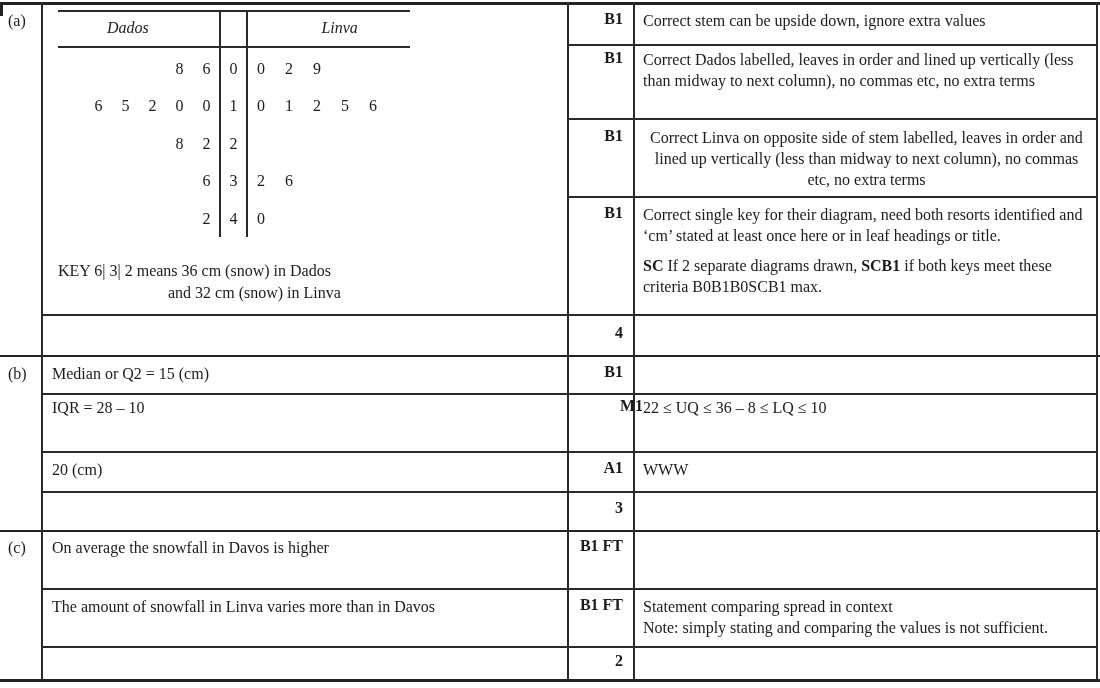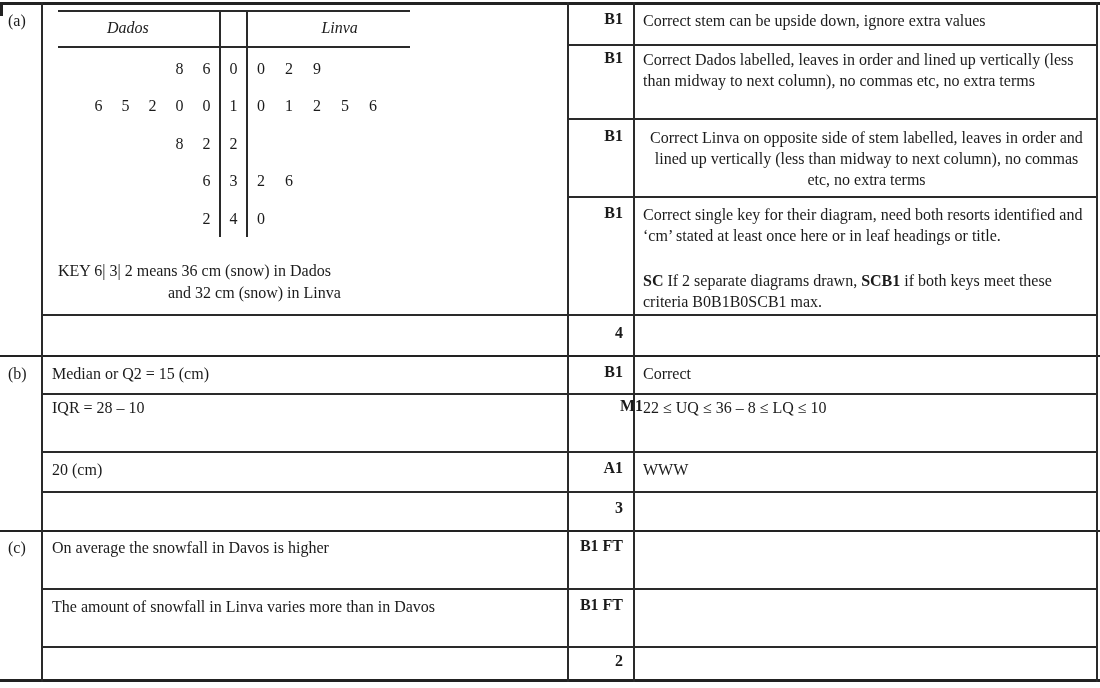--- a/index.html
+++ b/index.html
@@ -144,39 +144,42 @@
   <div class="mark" style="left:567px;top:49px;">B1</div>
   <div class="mark" style="left:567px;top:127px;">B1</div>
   <div class="mark" style="left:567px;top:204px;">B1</div>
   <div class="mark" style="left:567px;top:324px;">4</div>
 
   <div class="comment" style="left:643px;top:10px;">Correct stem can be upside down, ignore extra values</div>
   <div class="comment" style="left:643px;top:49px;">Correct Dados labelled, leaves in order and lined up vertically (less than midway to next column), no commas etc, no extra terms</div>
   <div class="comment" style="left:643px;top:127px;text-align:center;">Correct Linva on opposite side of stem labelled, leaves in order and lined up vertically (less than midway to next column), no commas etc, no extra terms</div>
   <div class="comment" style="left:643px;top:204px;">
     <div>Correct single key for their diagram, need both resorts identified and ‘cm’ stated at least once here or in leaf headings or title.</div>
-    <div style="margin-top:24px;"><span style="font-weight: bold;">SC</span><span> If 2 separate diagrams drawn, </span><span style="font-weight: bold;">SCB1</span><span> if both keys meet these criteria B0B1B0SCB1 max.</span></div>
+    <div style="margin-top:9px;"><span style="font-weight: bold;">SC</span><span> If 2 separate diagrams drawn, </span><span style="font-weight: bold;">SCB1</span><span> if both keys meet these criteria B0B1B0SCB1 max.</span></div>
   </div>
 
   <div class="cell" style="left:52px;top:363px;">Median or Q2 = 15 (cm)</div>
   <div class="cell" style="left:52px;top:397px;">
     <div>IQR = 28 – 10</div>
   </div>
   <div class="cell" style="left:52px;top:459px;">20 (cm)</div>
 
   <div class="mark" style="left:567px;top:363px;">B1</div>
   <div class="mark" style="left:567px;top:397px;margin-left:20px;">M1</div>
   <div class="mark" style="left:567px;top:459px;">A1</div>
   <div class="mark" style="left:567px;top:499px;">3</div>
 
-  <div class="comment" style="left:643px;top:363px;">Correct</div>
   <div class="comment" style="left:643px;top:397px;">22 ≤ UQ ≤ 36 – 8 ≤ LQ ≤ 10</div>
   <div class="comment" style="left:643px;top:459px;">WWW</div>
 
   <div class="cell" style="left:52px;top:537px;">On average the snowfall in Davos is higher</div>
   <div class="cell" style="left:52px;top:596px;">The amount of snowfall in Linva varies more than in Davos</div>
 
   <div class="mark" style="left:567px;top:537px;">B1 FT</div>
   <div class="mark" style="left:567px;top:596px;">B1 FT</div>
   <div class="mark" style="left:567px;top:652px;">2</div>
 
+  <div class="comment" style="left:643px;top:596px;">
+    <div>Statement comparing spread in context</div>
+    <div>Note: simply stating and comparing the values is not sufficient.</div>
+  </div>
 
 </div>
 
 </body></html>

